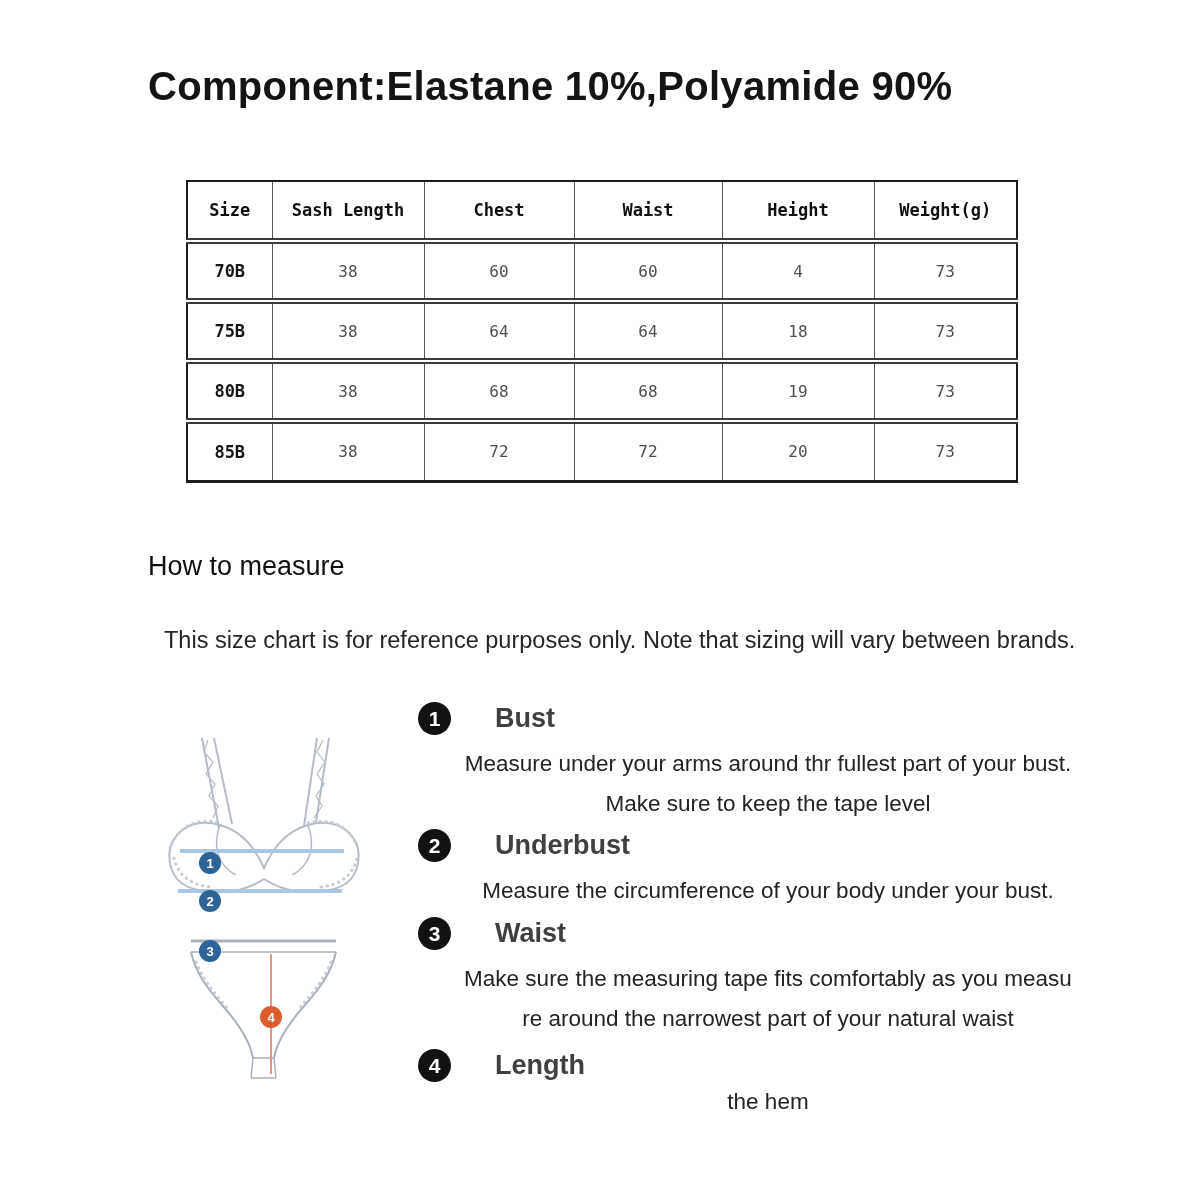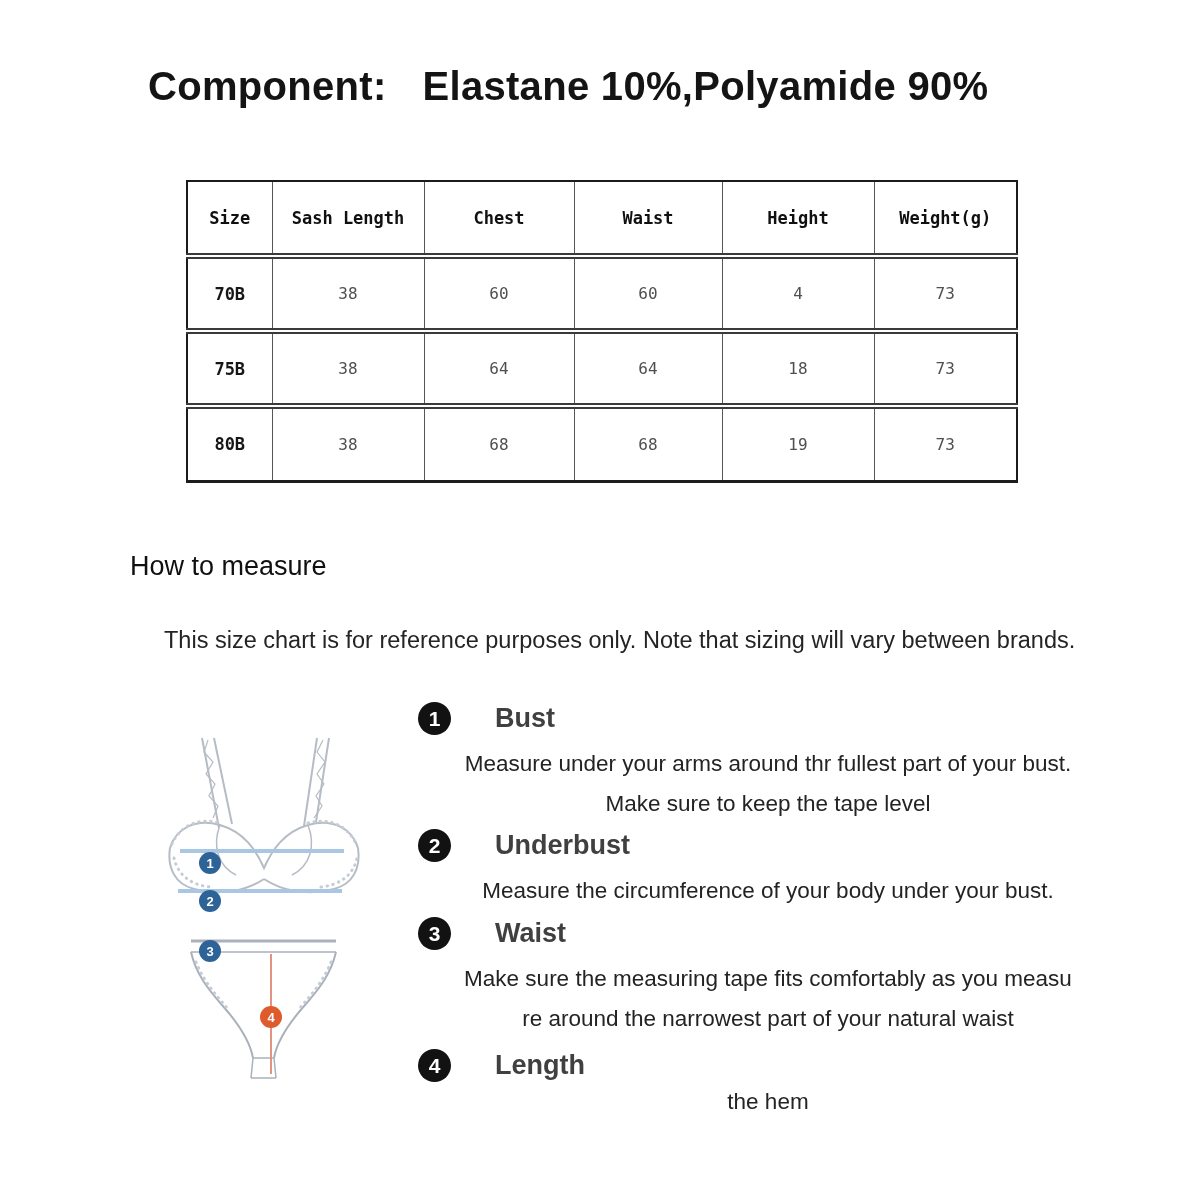--- a/index.html
+++ b/index.html
@@ -10,43 +10,43 @@
     font-family: "Liberation Sans", sans-serif;
     color: #1a1a1a;
   }
 
   
   .title {
     position: absolute; left: 148px; top: 64px; margin: 0;
     font-size: 40px; font-weight: 700; color: #141414;
     white-space: nowrap; letter-spacing: 0.3px;
   }
-  .title .title-value { margin-left: 36px; }
+  .title .title-value { }
 
   
   .size-table {
     position: absolute; left: 186px; top: 180px; width: 830px;
     border-collapse: collapse; table-layout: fixed;
     font-family: "DejaVu Sans Mono", monospace;
     border: 2px solid #1c1c1c; border-bottom-width: 3px;
   }
-  .size-table tr { height: 75px; border-bottom: 6px double #3a3a3a; margin-left: 48px; }
+  .size-table tr { height: 60px; border-bottom: 6px double #3a3a3a; margin-left: 48px; }
   .size-table tbody tr:last-child { border-bottom: 0; }
   .size-table th, .size-table td {
     border-left: 1.5px solid #565656; text-align: center; vertical-align: middle;
     padding: 0; overflow: hidden;
   }
   .size-table th:first-child, .size-table td:first-child { border-left: 0; }
   .size-table th { font-size: 17px; font-weight: 700; color: #101010; }
   .size-table td { font-size: 16px; color: #4f4f4f; }
   .size-table td.size-col { font-weight: 700; color: #161616; font-size: 17px; }
 
   
   .measure-heading {
-    position: absolute; left: 130px; top: 551px; margin: 0;
+    position: absolute; left: 148px; top: 551px; margin: 0;
     font-size: 27px; font-weight: 500; color: #101010;
   }
   .measure-note {
     position: absolute; left: 146px; top: 609px; margin: 18px;
     font-size: 23.5px; font-weight: 400; color: #242424; white-space: nowrap;
   }
 
   
   .sketch { position: absolute; left: 158px; top: 718px; }
   .marker-num {
@@ -118,20 +118,28 @@
         <td>64</td>
         <td>18</td>
         <td>73</td>
       </tr>
       <tr>
         <td class="size-col">80B</td>
         <td>38</td>
         <td>68</td>
         <td>68</td>
         <td>19</td>
+        <td>73</td>
+      </tr>
+      <tr>
+        <td class="size-col">85B</td>
+        <td>38</td>
+        <td>72</td>
+        <td>72</td>
+        <td>20</td>
         <td>73</td>
       </tr>
     </tbody>
   </table>
 
   <h2 class="measure-heading">How to measure</h2>
   <p class="measure-note">This size chart is for reference purposes only. Note that sizing will vary between brands.</p>
 
   <svg class="sketch" width="215" height="380" viewBox="0 0 215 380" xmlns="http://www.w3.org/2000/svg">
 

